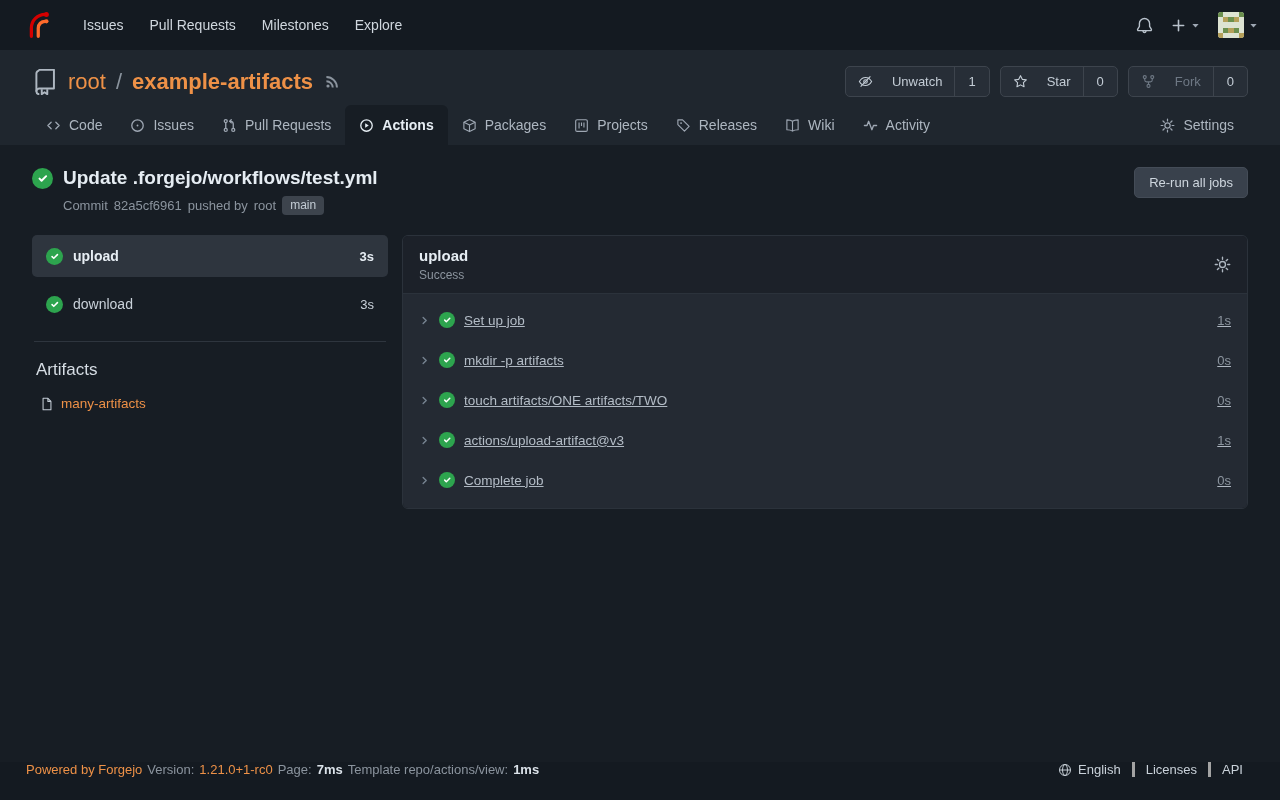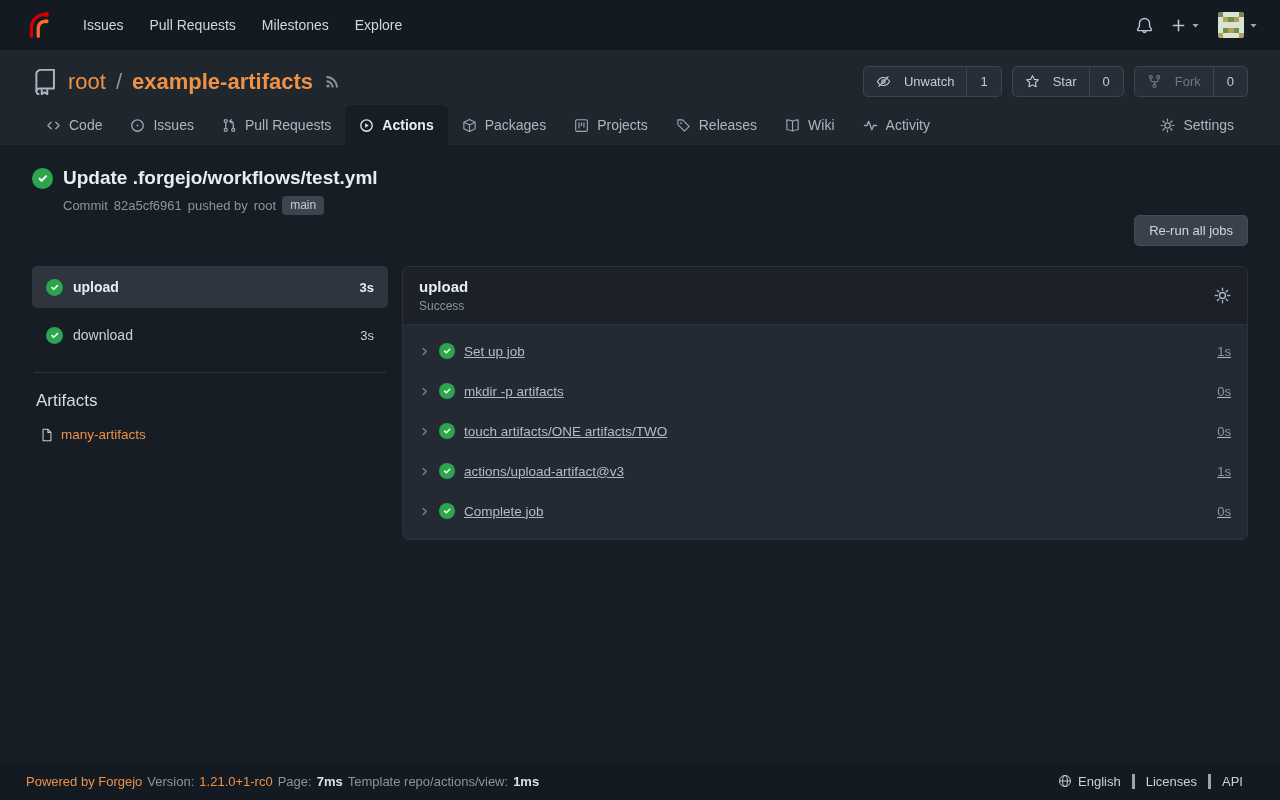--- a/index.html
+++ b/index.html
@@ -19,35 +19,35 @@
   
   .repo-head { background:#1f262e; padding:16px 32px 0 32px; flex-shrink:0; }
   .repo-title-row { display:flex; align-items:center; gap:10px; }
   .repo-icon { color:#aeb7c1; display:flex; }
   .repo-owner { color:#ee9147; font-size:22px; text-decoration:none; cursor:pointer; }
   .repo-sep { color:#8b949e; font-size:22px; }
   .repo-name { color:#ee9147; font-size:22px; font-weight:700; text-decoration:none; cursor:pointer; }
   .rss-icon { color:#8b949e; display:flex; margin-left:2px; cursor:pointer; }
   .head-actions { margin-left:auto; display:flex; gap:10px; }
   .btn-group { display:flex; border:1px solid #3d444d; border-radius:5px; overflow:hidden; background:#272e37; cursor:pointer; }
-  .btn-main { padding:7px 12px; font-size:13px; color:#c3ccd5; display:flex; gap:13px; align-items:center; }
+  .btn-main { padding:7px 12px; font-size:13px; color:#c3ccd5; display:flex; gap:19px; align-items:center; }
   .btn-count { padding:7px 13px; border-left:1px solid #3d444d; font-size:13px; color:#c3ccd5; display:flex; align-items:center; }
   .btn-group.disabled .btn-main { color:#6e7884;justify-content:flex-end; }
 
   
   .repo-tabs { display:flex; align-items:flex-end; margin-top:8px; padding:0 0; }
   .tab { display:flex; gap:8px; align-items:center; padding:12px 14px; font-size:14px; color:#adb6c0; cursor:pointer; white-space:nowrap; }
   .tab .t-ico { display:flex; color:#9ea7b3; }
   .tab.active { background:#171d24; border-radius:6px 6px 0 0; color:#e6edf3; font-weight:700; }
   .tab.active .t-ico { color:#e6edf3; }
   .tab-settings { margin-left:auto; }
 
   
   .content { flex:1; padding:22px 32px 0 32px; overflow:hidden; }
-  .run-head { display:flex; align-items:flex-start;flex-direction:column; }
+  .run-head { display:flex; align-items:flex-start; }
   .run-title { display:flex; gap:10px; align-items:center; font-size:19px; font-weight:700; color:#e6edf3; }
   .commit-line { margin:7px 0 0 31px; font-size:13px; color:#8b949e; display:flex; gap:6px; align-items:center; }
   .branch-badge { background:#3d444d; color:#c3ccd5; border-radius:4px; padding:2px 8px 3px; font-size:12px; cursor:pointer; }
   .rerun-btn { margin-left:auto; background:#39414c; color:#ced6de; border:1px solid #444c57; border-radius:5px; padding:7px 14px; font-size:13px; cursor:pointer; }
 
   .run-body { display:flex; gap:14px; margin-top:20px; align-items:flex-start; }
   .jobs-col { width:356px; flex-shrink:0; }
   .job-row { display:flex; align-items:center; gap:10px; padding:0 14px; height:42px; border-radius:5px; font-size:14px; margin-bottom:6px; cursor:pointer; }
   .job-row.selected { background:#2e353e; }
   .job-name { font-weight:600; color:#e6edf3; }
@@ -62,21 +62,21 @@
   .panel-title { font-size:15px; font-weight:700; color:#e6edf3; }
   .panel-status { font-size:12px; color:#8b949e; margin-top:4px; }
   .panel-gear { margin-left:auto; color:#aeb7c1; display:flex; cursor:pointer; }
   .steps { background:#242a33; padding:6px 0 8px; }
   .step { display:flex; align-items:center; gap:9px; height:40px; padding:0 16px; font-size:13.5px; color:#aeb7c1; cursor:pointer;text-decoration:underline; }
   .step .chev { display:flex; color:#768390; }
   .step-label { color:#b4bdc7; }
   .step-dur { margin-left:auto; color:#8b949e; font-size:13px; }
 
   
-  .footer { height:38px; background:#141a21; display:flex; align-items:center; padding:0 26px; font-size:13px; color:#8b949e; flex-shrink:0; margin-top:auto; }
+  .footer { height:38px; background:#141a21; display:flex; align-items:flex-start; padding:0 26px; font-size:13px; color:#8b949e; flex-shrink:0; margin-top:auto; }
   .f-left { display:flex; align-items:center; gap:5px; white-space:nowrap; }
   .link-orange { color:#ee9147; text-decoration:none; cursor:pointer; }
   .f-bold { font-weight:700; color:#dbe2e9; }
   .f-right { margin-left:auto; display:flex; align-items:center; }
   .f-item { display:flex; align-items:center; gap:6px; padding:0 11px; color:#c9d1d9; cursor:pointer; border-left:3px solid #a3a3a3; }
   .f-item:first-child { border-left:none; }
 
   .ck { display:flex; flex-shrink:0; }
   svg { display:block; }
 </style>

